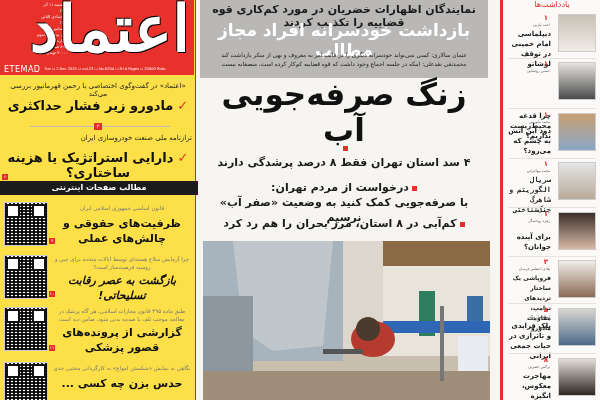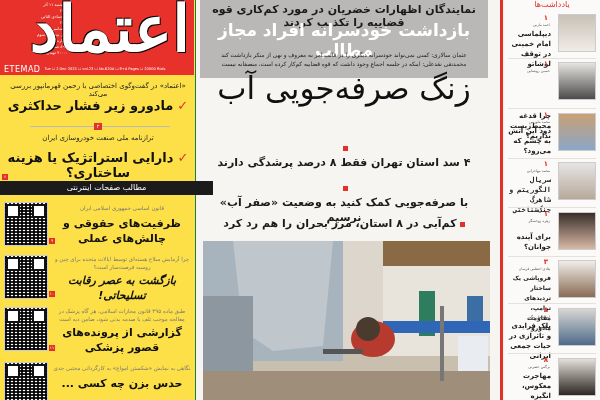--- a/index.html
+++ b/index.html
@@ -14,43 +14,43 @@
   .logo-date { position: absolute; left: 34px; top: 2px; width: 34px; font-size: 4px; line-height: 6px; color: #fff; direction: rtl; text-align: right; }
   .logo-meta { position: absolute; left: 4px; top: 64px; width: 188px; height: 10px; display: flex; align-items: center; gap: 4px; color: #fff; }
   .logo-meta .brand { font-size: 8px; letter-spacing: 0.5px; }
   .logo-meta .info { font-size: 3.6px; white-space: nowrap; }
 
   .lead-kicker { position: absolute; left: 4px; top: 82px; width: 188px; font-size: 7px; direction: rtl; text-align: center; color: #222; }
   .lead-title { position: absolute; left: 4px; top: 98px; width: 188px; font-size: 13px; font-weight: bold; direction: rtl; text-align: center; color: #111; }
   .check { color: #e3302b; font-weight: bold; margin-left: 4px; }
   .divider-red { position: absolute; left: 30px; top: 126px; width: 140px; height: 1px; background: #bbb; }
   .divider-red .dot { position: absolute; left: 64px; top: -3px; width: 8px; height: 7px; background: #e3302b; color: #fff; font-size: 5px; text-align: center; line-height: 7px; }
-  .lead2-kicker { position: absolute; left: 4px; top: 134px; width: 188px; font-size: 7px; direction: rtl; text-align: center; color: #222; }
+  .lead2-kicker { position: absolute; left: 4px; top: 134px; width: 188px; font-size: 7px; direction: rtl; text-align: right; color: #222; }
   .lead2-title { position: absolute; left: 4px; top: 150px; width: 188px; font-size: 13px; font-weight: bold; direction: rtl; text-align: center; color: #111; }
   .pg-badge { position: absolute; width: 6px; height: 6px; background: #e3302b; color: #fff; font-size: 4px; text-align: center; line-height: 6px; }
 
-  .internet-bar { position: absolute; left: 0; top: 181px; width: 213px; height: 14px; background: #1b1b1b; color: #fff; font-size: 8px; font-weight: normal; direction: rtl; text-align: center; line-height: 14px; }
+  .internet-bar { position: absolute; left: 0; top: 181px; width: 198px; height: 14px; background: #1b1b1b; color: #fff; font-size: 8px; font-weight: bold; direction: rtl; text-align: center; line-height: 14px; }
   .web-item { position: absolute; left: 0; width: 194px; }
   .qr { position: absolute; left: 4px; width: 44px; height: 44px; background:
       repeating-linear-gradient(90deg, #222 0 2px, #fff 2px 4px),
       repeating-linear-gradient(0deg, #222 0 2px, #fff 2px 3px);
     background-blend-mode: multiply; border: 1px solid #ccc; }
   .qr::before, .qr::after { content: ""; position: absolute; width: 10px; height: 10px; border: 2px solid #111; background: #fff; }
   .qr::before { left: 1px; top: 1px; }
   .qr::after { right: 1px; top: 1px; }
   .web-kicker { position: absolute; left: 52px; width: 140px; font-size: 5.5px; color: #777; direction: rtl; text-align: center; line-height: 8px; }
   .web-title { position: absolute; left: 52px; width: 140px; font-size: 11px; font-weight: bold; direction: rtl; text-align: center; line-height: 15px; color: #111; }
 
   
   .center { position: absolute; left: 200px; top: 0; width: 288px; height: 400px; }
   .top-box { position: absolute; left: 0; top: 0; width: 288px; height: 78px; background: #b9b8b6; }
   .top-kicker { position: absolute; left: 4px; top: 3px; width: 280px; font-size: 11px; font-weight: bold; direction: rtl; text-align: center; color: #1a1a1a; }
   .top-title { position: absolute; left: 4px; top: 20px; width: 280px; font-size: 17px; font-weight: bold; direction: rtl; text-align: center; color: #fff; }
   .top-sub { position: absolute; left: 4px; top: 51px; width: 280px; font-size: 5.8px; direction: rtl; text-align: center; color: #1c1c1c; line-height: 9px; }
-  .main-title { position: absolute; left: 4px; top: 70px; width: 280px; font-size: 31px; font-weight: normal; direction: rtl; text-align: center; color: #111; letter-spacing: -1px; }
+  .main-title { position: absolute; left: 4px; top: 76px; width: 280px; font-size: 31px; font-weight: bold; direction: rtl; text-align: center; color: #111; letter-spacing: -1px; }
   .bullet { position: absolute; left: 4px; width: 280px; font-size: 11px; font-weight: bold; direction: rtl; text-align: center; color: #1a1a1a; line-height: 15px; }
   .bullet .sq { display: inline-block; width: 5px; height: 5px; background: #e3302b; margin-left: 3px; vertical-align: middle; }
   .photo { position: absolute; left: 3px; top: 241px; width: 287px; height: 159px; overflow: hidden; background: #cfc6b7; }
 
   
   .red-line { position: absolute; left: 500px; top: 0; width: 3px; height: 400px; background: #e3302b; }
   .right { position: absolute; left: 504px; top: 0; width: 96px; height: 400px; background: #fbfaf8; }
   .right-header { position: absolute; left: 0; top: 0; width: 96px; height: 9px; font-size: 8px; font-weight: normal; color: #e3302b; direction: rtl; text-align: center; line-height: 9px; }
   .note { position: absolute; left: 0; width: 96px; }
   .note .num { position: absolute; right: 52px; top: 0; font-size: 7px; font-weight: bold; color: #e3302b; }
@@ -135,21 +135,21 @@
       </div>
     </div>
 
     <div class="main-title">زنگ صرفه‌جویی آب</div>
 
     <div class="bullet" style="top:140px;">
       <div><span class="sq"></span></div>
       <div>۴ سد استان تهران فقط ۸ درصد پرشدگی دارند</div>
     </div>
     <div class="bullet" style="top:180px;">
-      <div><span class="sq"></span></div>
+      <div><span class="sq"></span><span>درخواست از مردم تهران:</span></div>
       <div>با صرفه‌جویی کمک کنید به وضعیت «صفر آب» نرسیم</div>
     </div>
     <div class="bullet" style="top:216px;">
       <div><span class="sq"></span><span>کم‌آبی در ۸ استان، مرز بحران را هم رد کرد</span></div>
     </div>
 
     <div class="photo">
       <svg width="287" height="159" viewBox="0 0 287 159">
         <rect width="287" height="159" fill="#c9bfae"></rect>
         <rect x="180" y="0" width="107" height="45" fill="#8a6a45"></rect>

